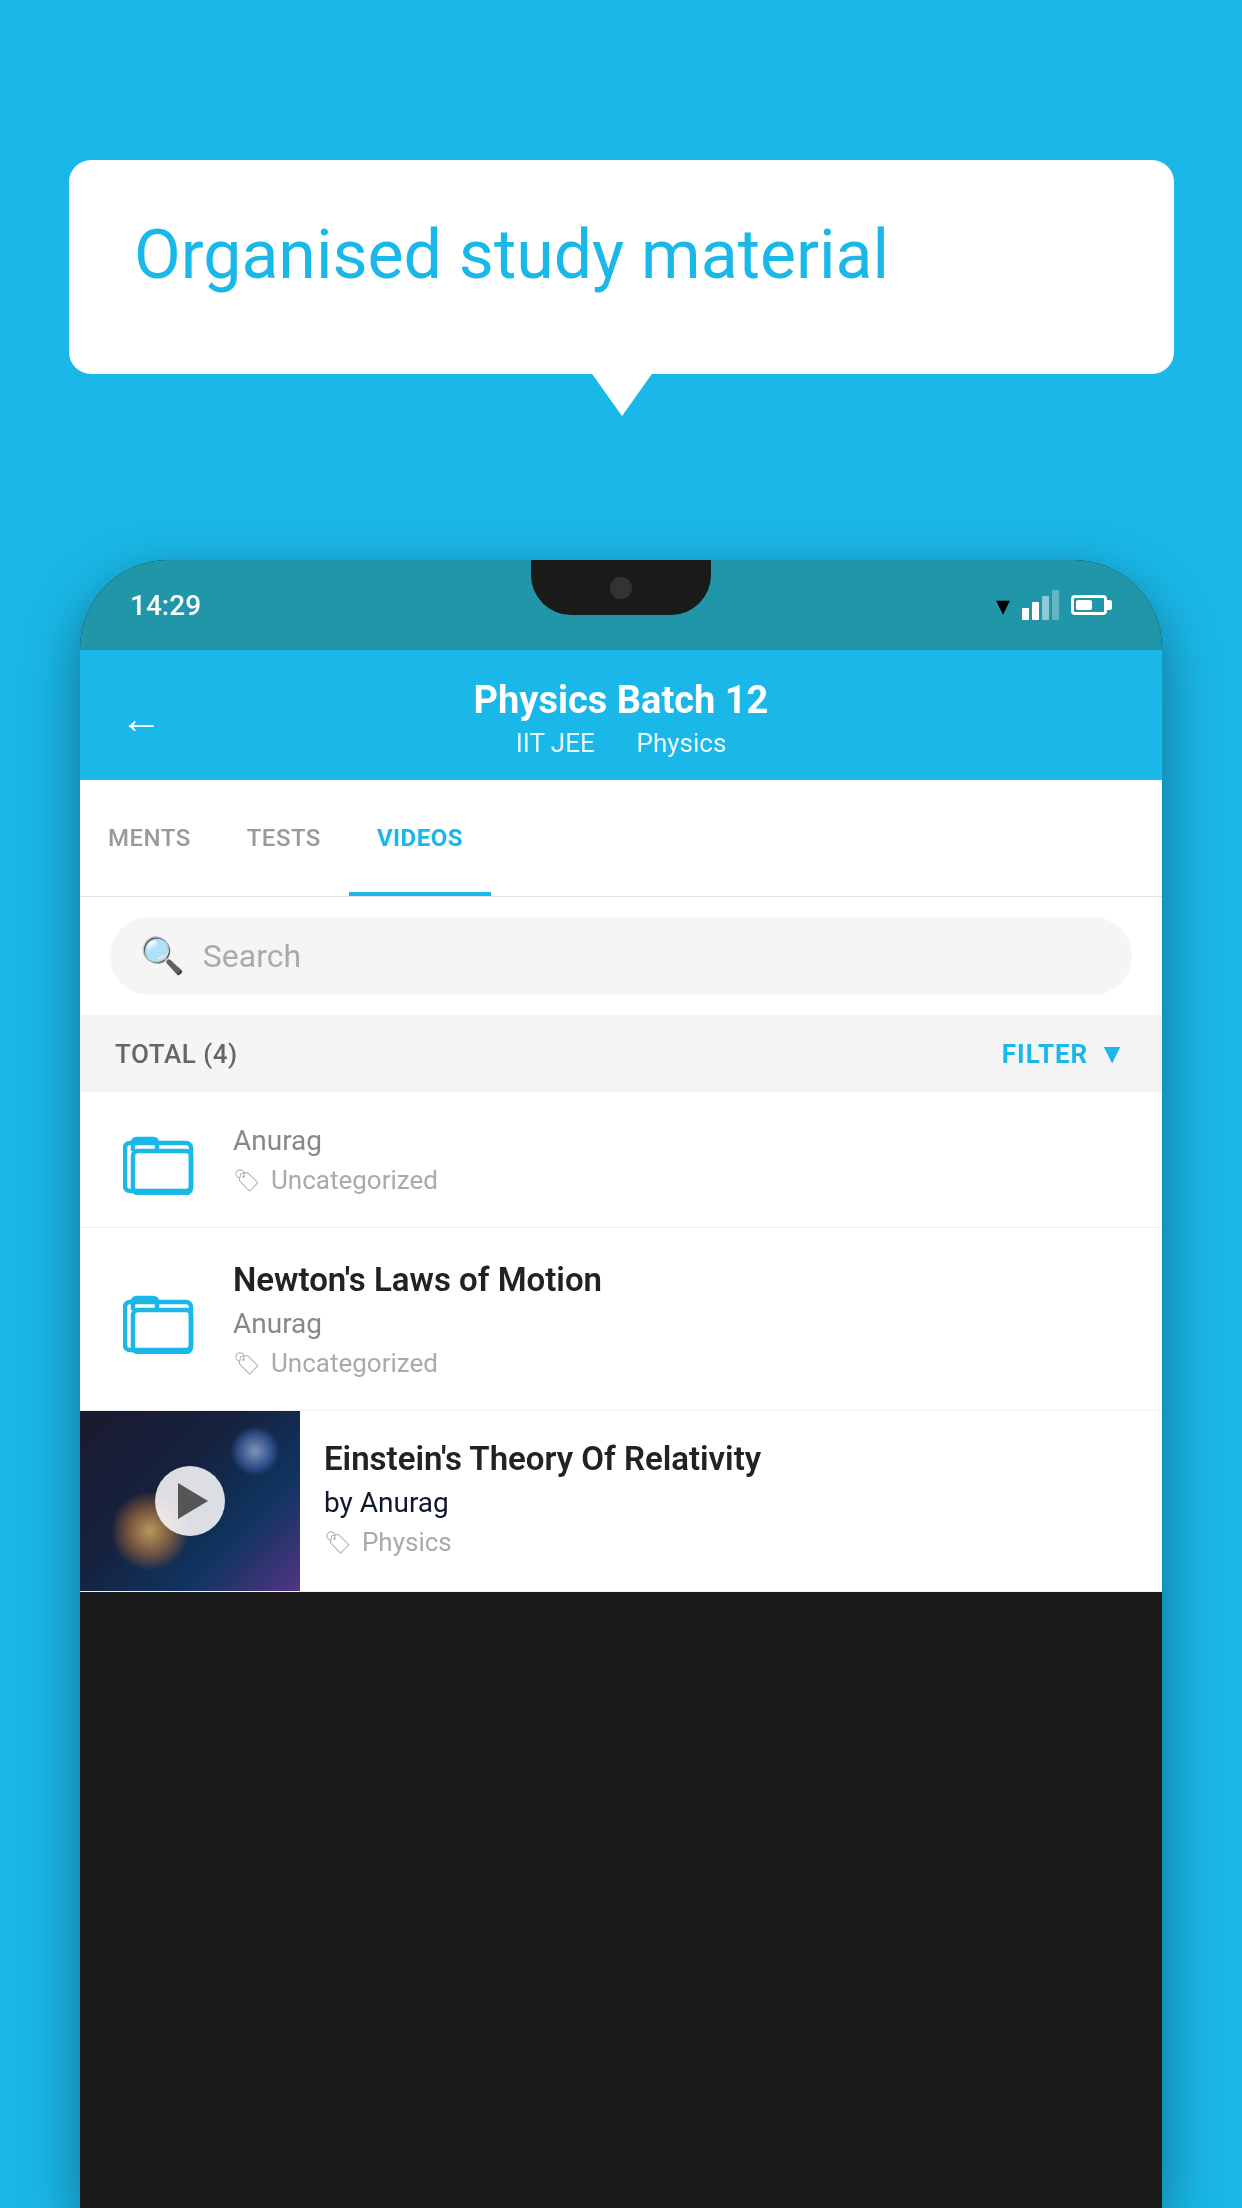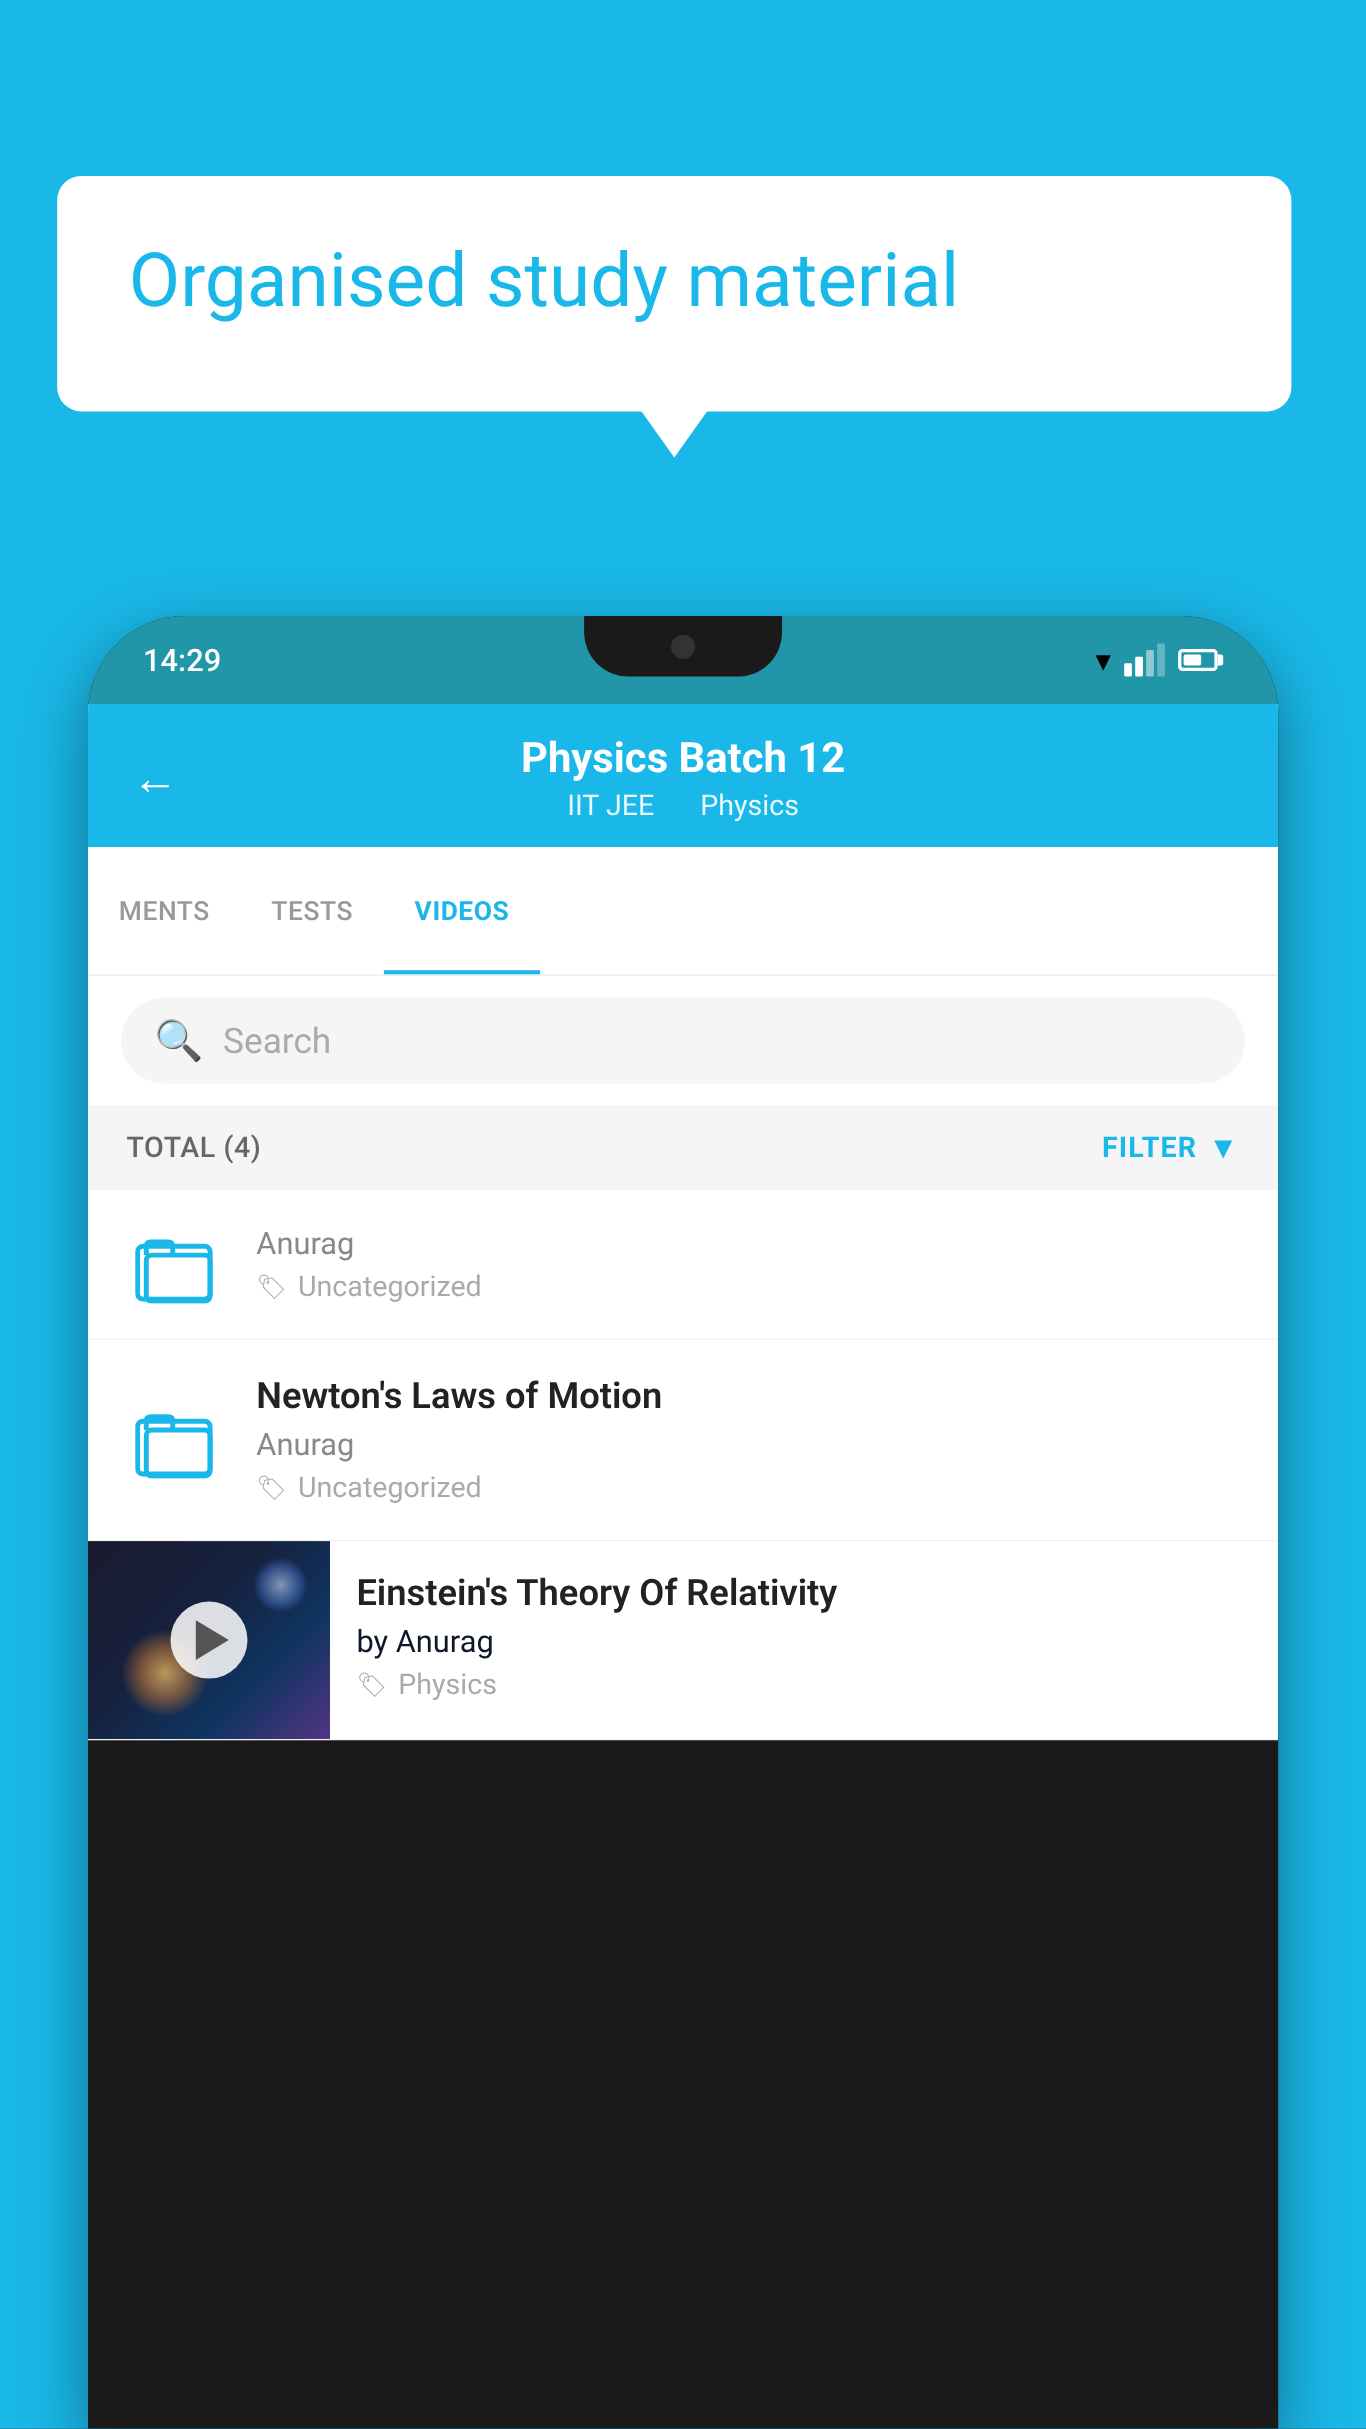--- a/index.html
+++ b/index.html
@@ -10,21 +10,21 @@
       background-color: #1ab8e8;
       font-family: 'Roboto', Arial, sans-serif;
       overflow: hidden;
       position: relative;
     }
 
     
     .speech-bubble-container {
       position: absolute;
       top: 160px;
-      left: 52px;
+      left: 69px;
       right: 68px;
     }
 
     .speech-bubble {
       background: white;
       border-radius: 22px;
       padding: 55px 65px 55px 65px;
       position: relative;
     }
 
@@ -64,21 +64,21 @@
       bottom: 0;
       background: #1a1a1a;
       border-radius: 88px 88px 0 0;
       overflow: hidden;
       box-shadow: 0 20px 60px rgba(0,0,0,0.4);
     }
 
     
     .phone-top-bar {
       background: #2196a8;
-      height: 80px;
+      height: 90px;
       display: flex;
       align-items: center;
       justify-content: space-between;
       padding: 0 50px;
       position: relative;
     }
 
     .status-time {
       color: white;
       font-size: 28px;

